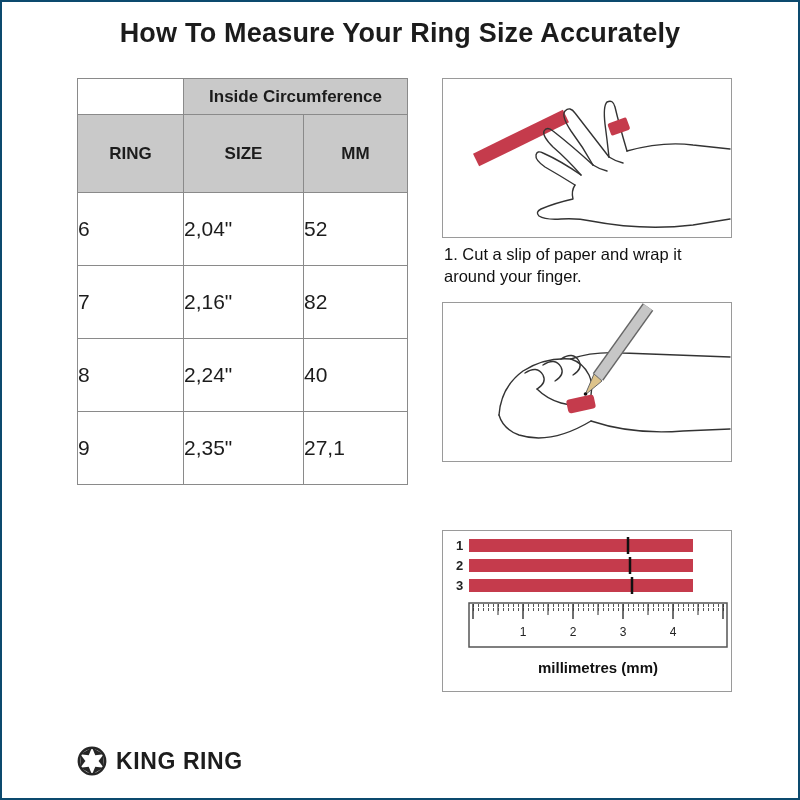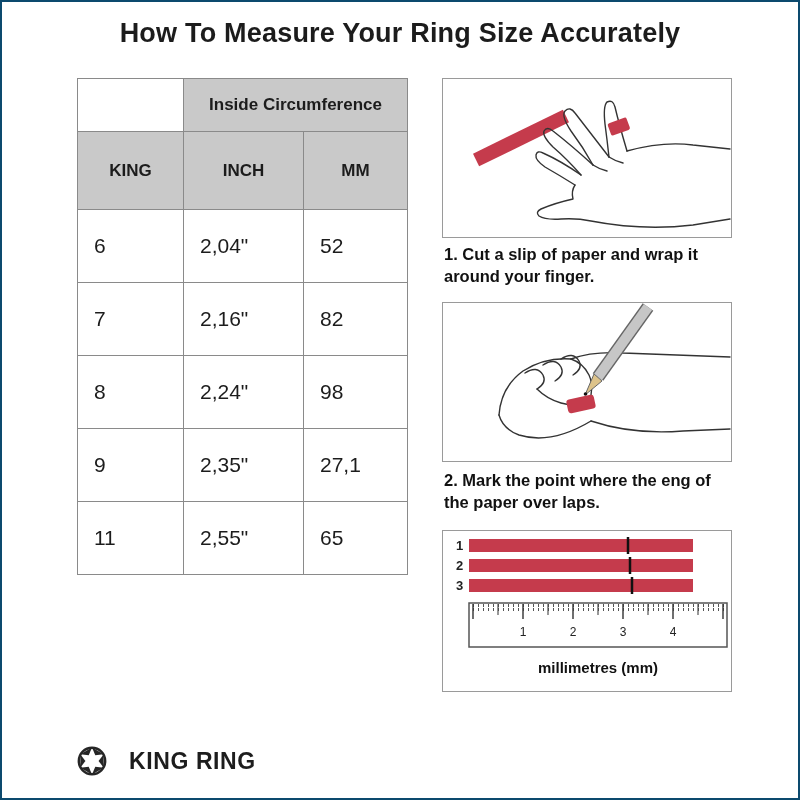--- a/index.html
+++ b/index.html
@@ -12,48 +12,48 @@
     position:absolute;top:16px;left:0;width:100%;text-align:center;
     font-size:27px;font-weight:700;letter-spacing:0.2px;
   }
   
   .size-table{
     position:absolute;left:75px;top:76px;width:330px;
     border-collapse:collapse;table-layout:fixed;
   }
   .size-table th,.size-table td{
     border:1px solid var(--table-border,#8a8a8a);
-    vertical-align:middle;padding:16px;
+    vertical-align:middle;padding:0;
   }
   .col-size{width:106px}.col-inch{width:120px}.col-mm{width:104px}
   .group-row{height:36px}
   .group-row th{background:var(--header-gray,#c9c9c9);font-size:17px;font-weight:700;}
   .group-row th.corner{background:#fff;}
   .cols-row{height:78px}
   .cols-row th{background:var(--header-gray,#c9c9c9);font-size:17px;font-weight:700;}
   .data-row{height:73px}
   .data-row td{font-size:21px;background:#fff;}
   
   .step-box{
     position:absolute;left:440px;width:290px;height:160px;
     border:1px solid #9a9a9a;background:#fff;box-sizing:border-box;
   }
   #box1{top:76px}
   #box2{top:300px}
   #box3{top:528px;height:162px}
   .step-text{
     position:absolute;left:442px;width:292px;
-    font-size:16.5px;line-height:1.32;color:#111;font-weight:bold;
+    font-size:16.5px;line-height:1.32;color:#111;
   }
   #text1{top:242px}
   #text2{top:468px}
   #text3{top:700px}
   svg.illus{width:100%;height:100%;display:block;}
   
-  .logo{position:absolute;left:75px;top:744px;display:flex;align-items:center;gap:22px;}
+  .logo{position:absolute;left:75px;top:744px;display:flex;align-items:center;gap:9px;}
   .logo-text{font-size:23px;font-weight:700;letter-spacing:0.6px;color:#1d1d1d;}
 </style>
 </head>
 <body>
 
 <div class="page">
 
   <div class="title">How To Measure Your Ring Size Accurately</div>
 
   <table class="size-table">
@@ -61,48 +61,43 @@
         <col class="col-size">
         <col class="col-inch">
         <col class="col-mm">
       </colgroup>
     <tbody>
         <tr class="group-row">
       <th class="corner"></th>
       <th colspan="2">Inside Circumference</th>
     </tr>
     <tr class="cols-row">
-      <th>KING</th>
-      <th>INCH</th>
+      <th>RING</th>
+      <th>SIZE</th>
       <th>MM</th>
     </tr>
     <tr class="data-row">
       <td>6</td>
       <td>2,04"</td>
       <td>52</td>
     </tr>
     <tr class="data-row">
       <td>7</td>
       <td>2,16"</td>
       <td>82</td>
     </tr>
     <tr class="data-row">
       <td>8</td>
       <td>2,24"</td>
-      <td>98</td>
+      <td>40</td>
     </tr>
     <tr class="data-row">
       <td>9</td>
       <td>2,35"</td>
       <td>27,1</td>
-    </tr>
-    <tr class="data-row">
-      <td>11</td>
-      <td>2,55"</td>
-      <td>65</td>
     </tr>
   </tbody>
     </table>
 
   <div class="step-box" id="box1">
     <svg class="illus" viewBox="0 0 288 158">
       <g transform="rotate(-26 78 59)">
         <rect x="28" y="52" width="100" height="14" style="fill:var(--accent-red)"></rect>
       </g>
       <g stroke="#333" stroke-width="1.4" fill="none" stroke-linecap="round" stroke-linejoin="round">
@@ -139,21 +134,20 @@
         <line x1="205" y1="4" x2="155" y2="74" stroke="#666" stroke-width="13"></line>
         <line x1="205" y1="4" x2="155" y2="74" stroke="#c6c6c6" stroke-width="10"></line>
         <polygon points="159,78 151,71 142,92" fill="#ddc38a" stroke="#666" stroke-width="1"></polygon>
         <circle cx="142.5" cy="91" r="1.8" fill="#111"></circle>
       </g>
       <g transform="rotate(-12 138 101)">
         <rect x="124" y="94" width="28" height="14" rx="3" style="fill:var(--accent-red)"></rect>
       </g>
     </svg>
   </div>
-  <div class="step-text" id="text2">2. Mark the point where the eng of the paper over laps.</div>
 
   <div class="step-box" id="box3">
     <svg class="illus" viewBox="0 0 288 160">
       <defs>
         <pattern id="minorticks" width="5" height="7" patternUnits="userSpaceOnUse">
           <line x1="0.5" y1="0" x2="0.5" y2="6" stroke="#555" stroke-width="1"></line>
         </pattern>
       </defs>
       <g>
         <text x="13" y="19" font-size="13" font-weight="bold" fill="#222">1</text>

